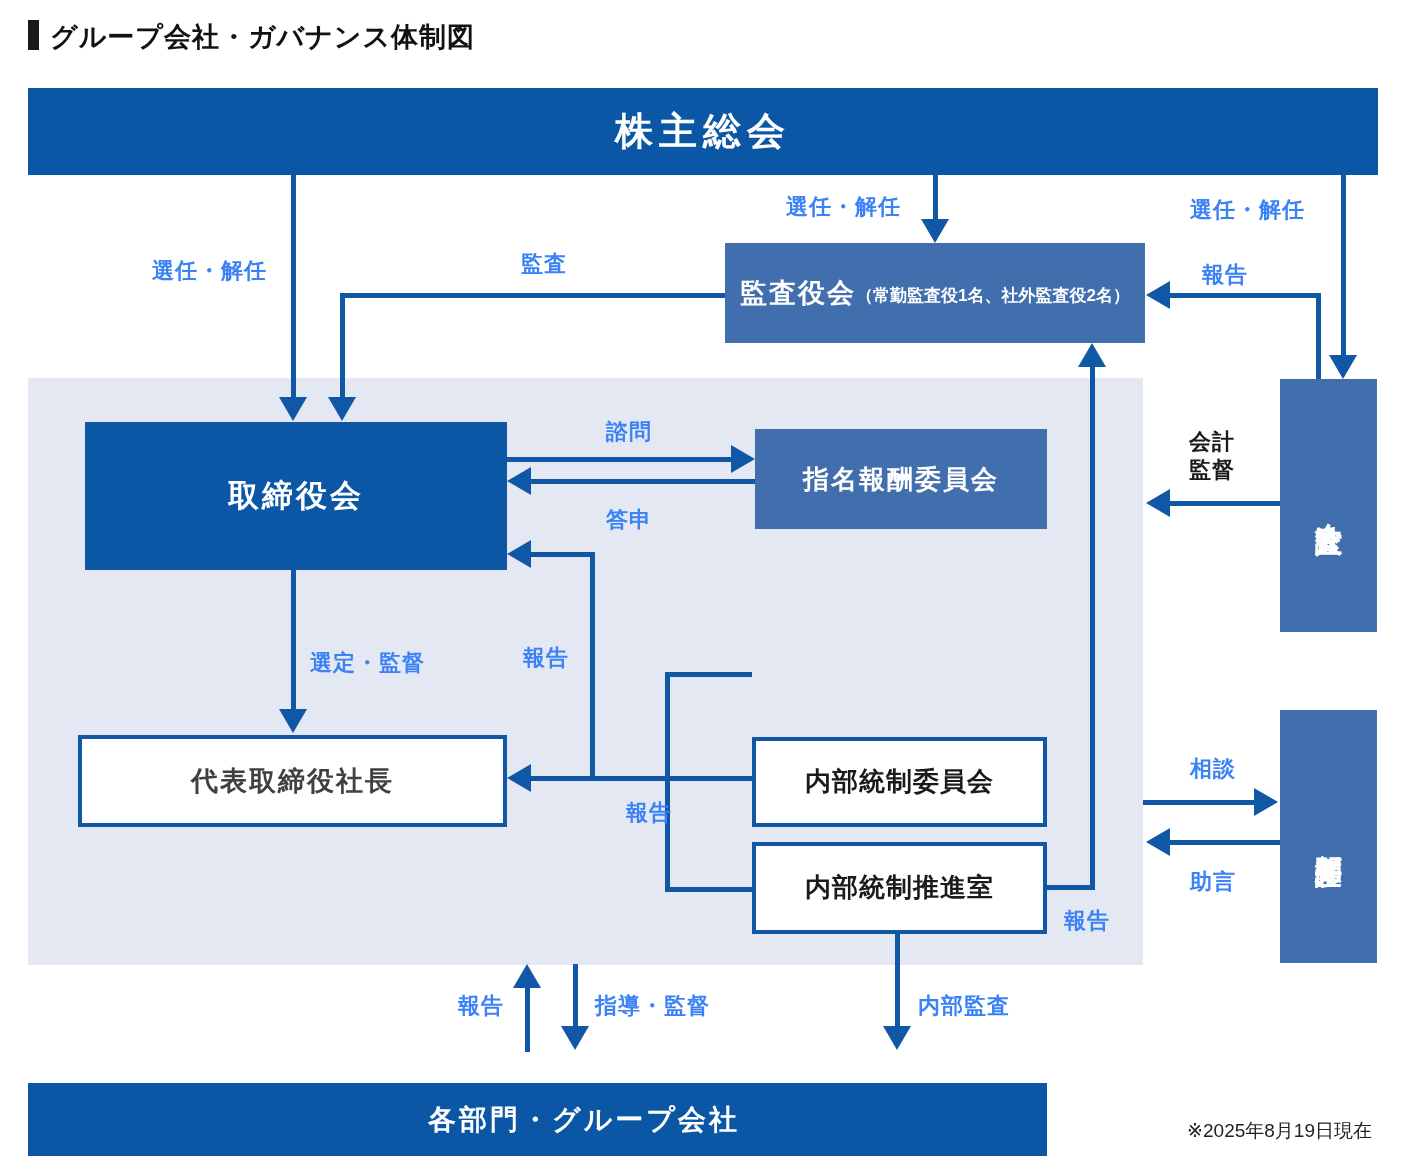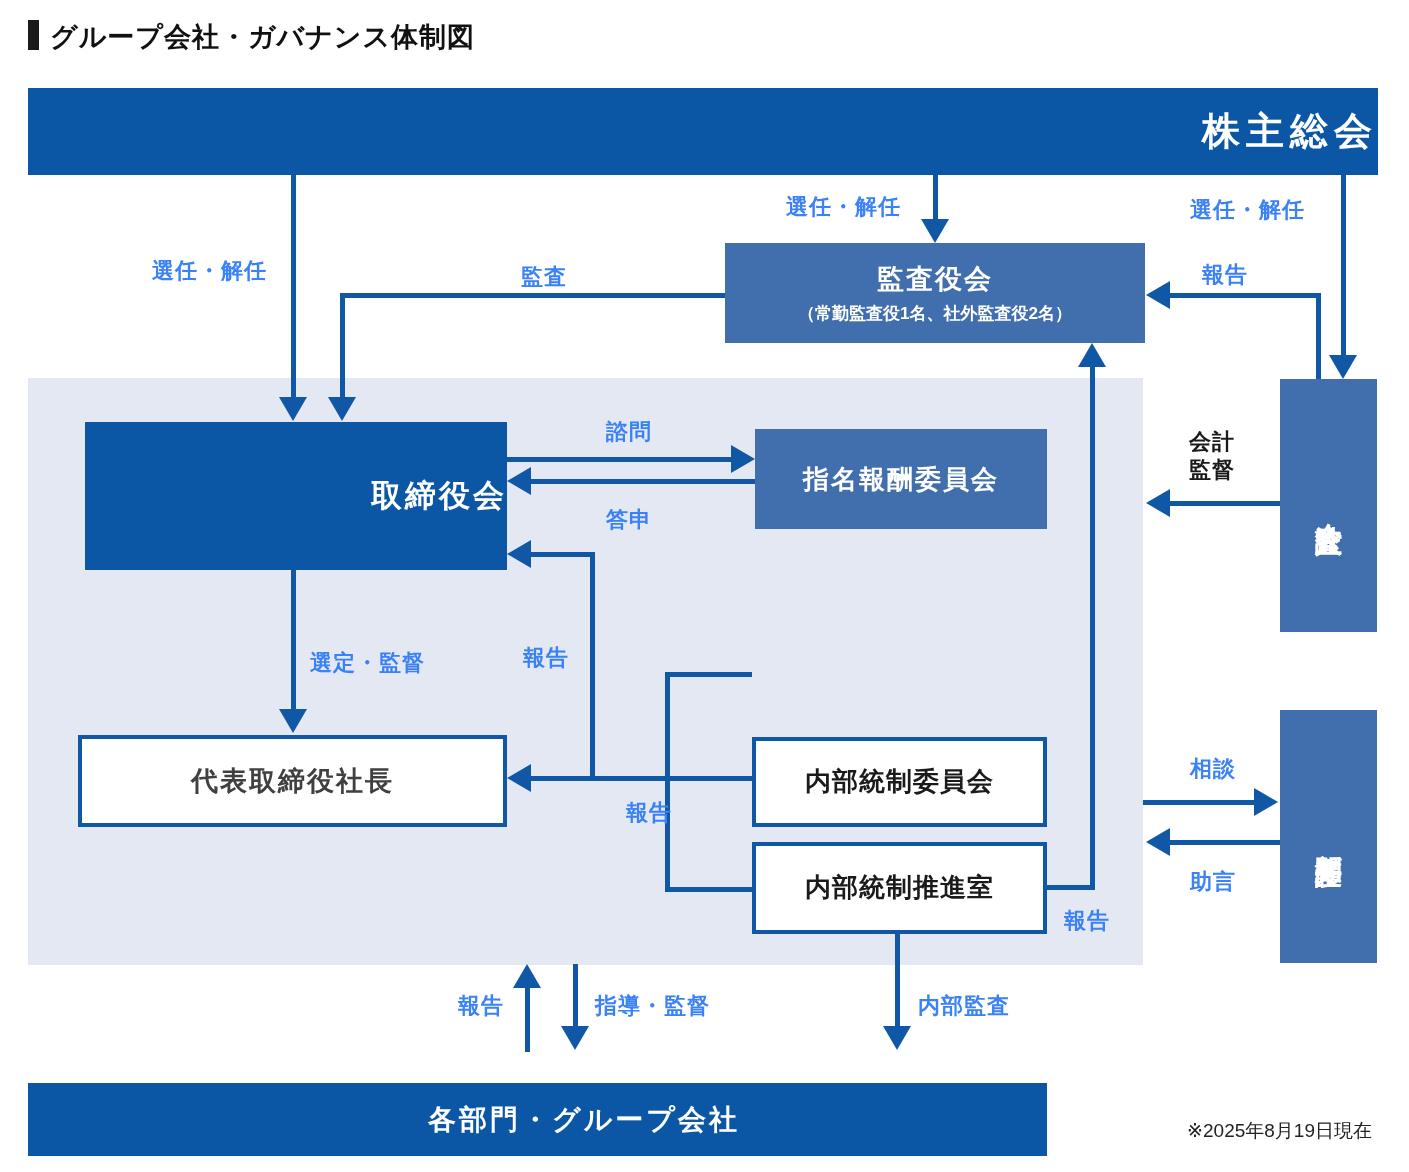--- a/index.html
+++ b/index.html
@@ -7,22 +7,22 @@
   #stage{position:relative;width:1409px;height:1172px;background:#ffffff;overflow:hidden;}
 
   .abs{position:absolute;box-sizing:border-box;}
 
   
   .title-bar{background:#1a1a1a;width:11px;height:30px;}
   .page-title{font-size:27px;font-weight:bold;color:#111;letter-spacing:1px;white-space:nowrap;}
 
   
   .panel{background:#e4e8f2;}
-  .box-dark{background:#0b57a5;color:#fff;display:flex;flex-direction:column;align-items:flex-end;justify-content:center;text-align:center;}
-  .box-mid{background:#416fae;color:#fff;display:flex;flex-direction:column;align-items:center;justify-content:center;text-align:center;}
+  .box-dark{background:#0b57a5;color:#fff;display:flex;flex-direction:column;align-items:center;justify-content:center;text-align:center;}
+  .box-mid{background:#416fae;color:#fff;display:flex;flex-direction:row;align-items:center;justify-content:center;text-align:center;}
   .box-white{background:#ffffff;border:4px solid #1057a5;color:#1a1a1a;display:flex;flex-direction:column;align-items:center;justify-content:center;text-align:center;}
   .vtext{writing-mode:vertical-rl;letter-spacing:4px;}
 
   .t-xl{font-size:38px;font-weight:bold;letter-spacing:6px;}
   .t-lg{font-size:31px;font-weight:bold;letter-spacing:3px;}
   .t-md{font-size:26px;font-weight:bold;letter-spacing:2px;}
   .t-sub{font-size:18px;font-weight:bold;margin-top:6px;letter-spacing:0px;white-space:nowrap;}
   .t-sub-sm{font-size:17px;font-weight:bold;margin-top:5px;white-space:nowrap;}
   .t-black-md{font-size:27px;font-weight:bold;color:#404040;letter-spacing:2px;}
   .t-black-sm{font-size:24px;font-weight:bold;color:#1a1a1a;letter-spacing:1px;line-height:1.35;}
@@ -145,21 +145,21 @@
 
   <div class="abs box-mid" style="left:1280px;top:710px;width:97px;height:253px;">
     <div class="t-black-md vtext" style="color:#fff;">顧問弁護士</div>
   </div>
 
   <div class="abs box-dark" style="left:28px;top:1052px;width:1019px;height:73px;align-items:flex-start;margin-top:31px;">
     <div class="dept-text" style="padding-left:400px;">各部門・グループ会社</div>
   </div>
 
   <div class="abs lbl" style="left:152px;top:256px;">選任・解任</div>
-  <div class="abs lbl" style="left:521px;top:262px;">監査</div>
+  <div class="abs lbl" style="left:521px;top:249px;">監査</div>
   <div class="abs lbl" style="left:786px;top:192px;">選任・解任</div>
   <div class="abs lbl" style="left:1190px;top:195px;">選任・解任</div>
   <div class="abs lbl" style="left:1202px;top:260px;">報告</div>
   <div class="abs lbl" style="left:606px;top:417px;">諮問</div>
   <div class="abs lbl" style="left:606px;top:505px;">答申</div>
   <div class="abs lbl" style="left:523px;top:643px;">報告</div>
   <div class="abs lbl" style="left:310px;top:648px;">選定・監督</div>
   <div class="abs lbl" style="left:626px;top:798px;">報告</div>
   <div class="abs lbl-2line" style="left:1178px;top:428px;width:68px;">
     <div>会計</div>

